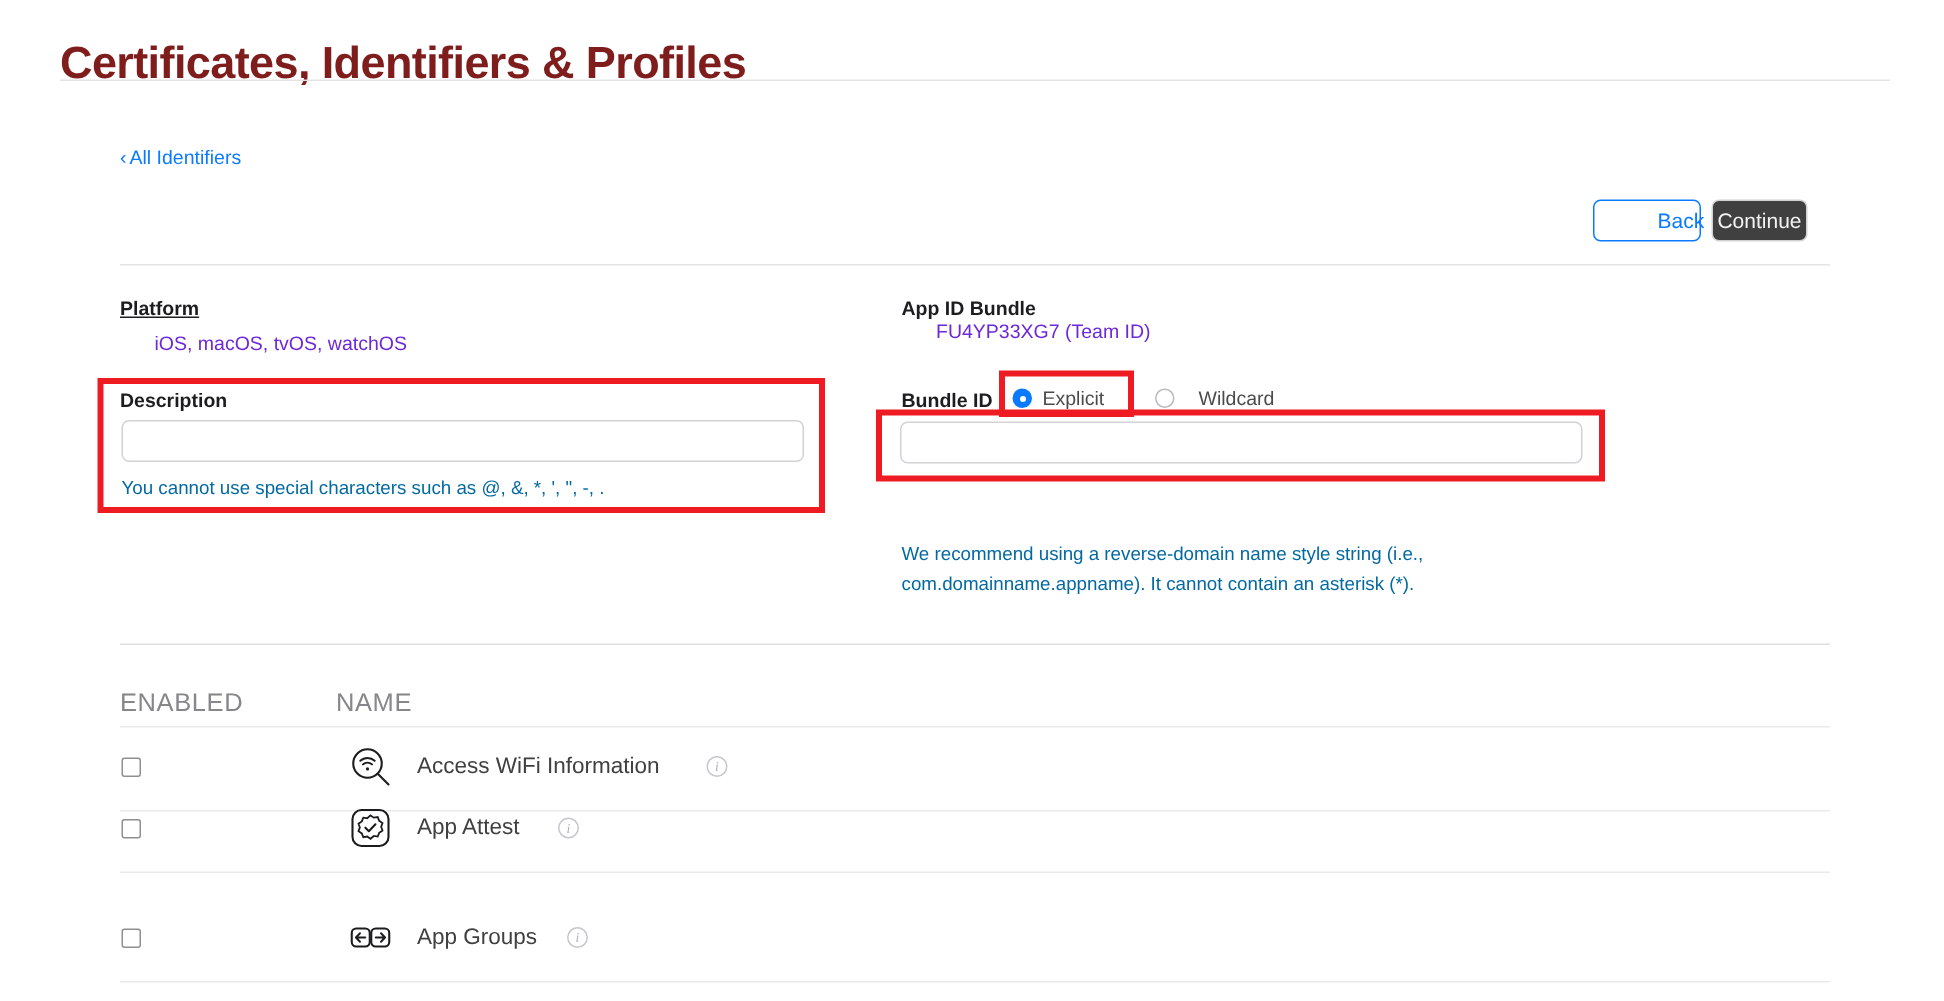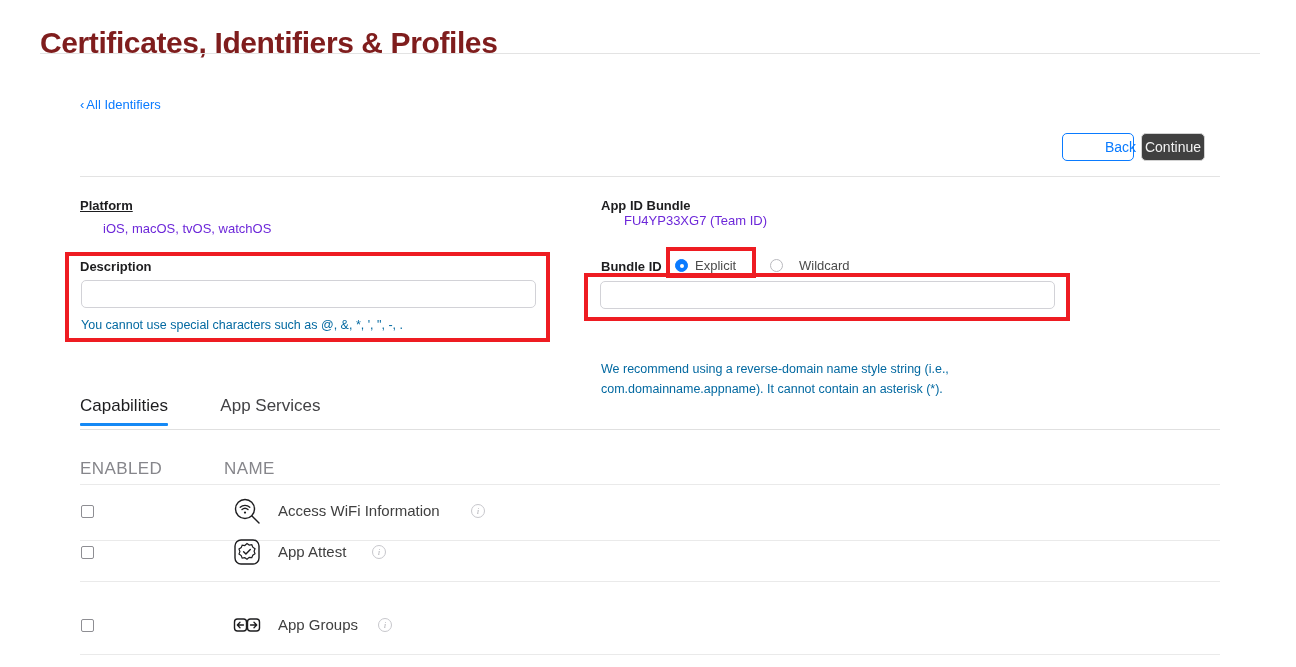--- a/index.html
+++ b/index.html
@@ -287,24 +287,20 @@
       <span>Explicit</span>
     </label>
     <label class="radio" style="left:770px; top:258px;gap:16px;">
       <span class="dot"></span>
       <span>Wildcard</span>
     </label>
   </div>
   <input class="txt-input" style="left: 600px; top: 281px; width: 455px;" type="text" placeholder="">
   <div class="hint" style="left:601px; top:315px; width:420px;margin-top:44px;">We recommend using a reverse-domain name style string (i.e., com.domainname.appname). It cannot contain an asterisk (*).</div>
 
-  <div class="tabs">
-    <span class="tab active">Capabilities</span>
-    <span class="tab">App Services</span>
-  </div>
   <div class="tabs-rule"></div>
 
   <div class="th th-enabled">ENABLED</div>
   <div class="th th-name">NAME</div>
   <div class="row-rule" style="top:484px;"></div>
 
   <div class="cap-row" style="top:484px;">
     <input type="checkbox" class="cap-check" style="top: 21px;">
     <span class="cap-icon" style="top:12px;">
       <svg viewBox="0 0 30 30" width="30" height="30" fill="none" stroke="#1d1d1f" stroke-width="1.4">

